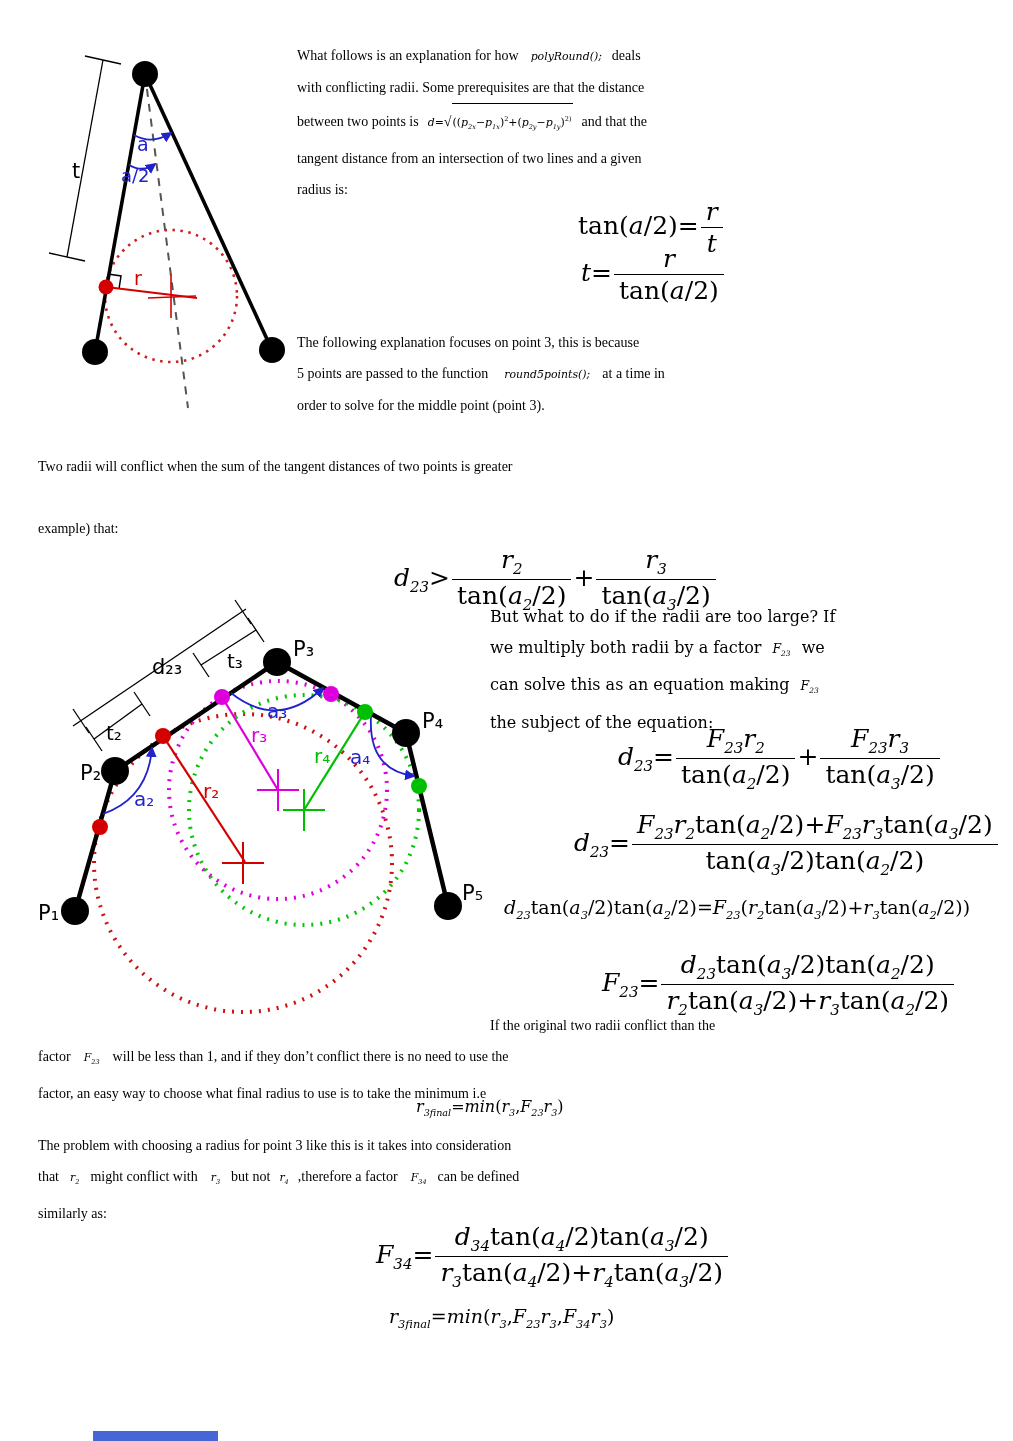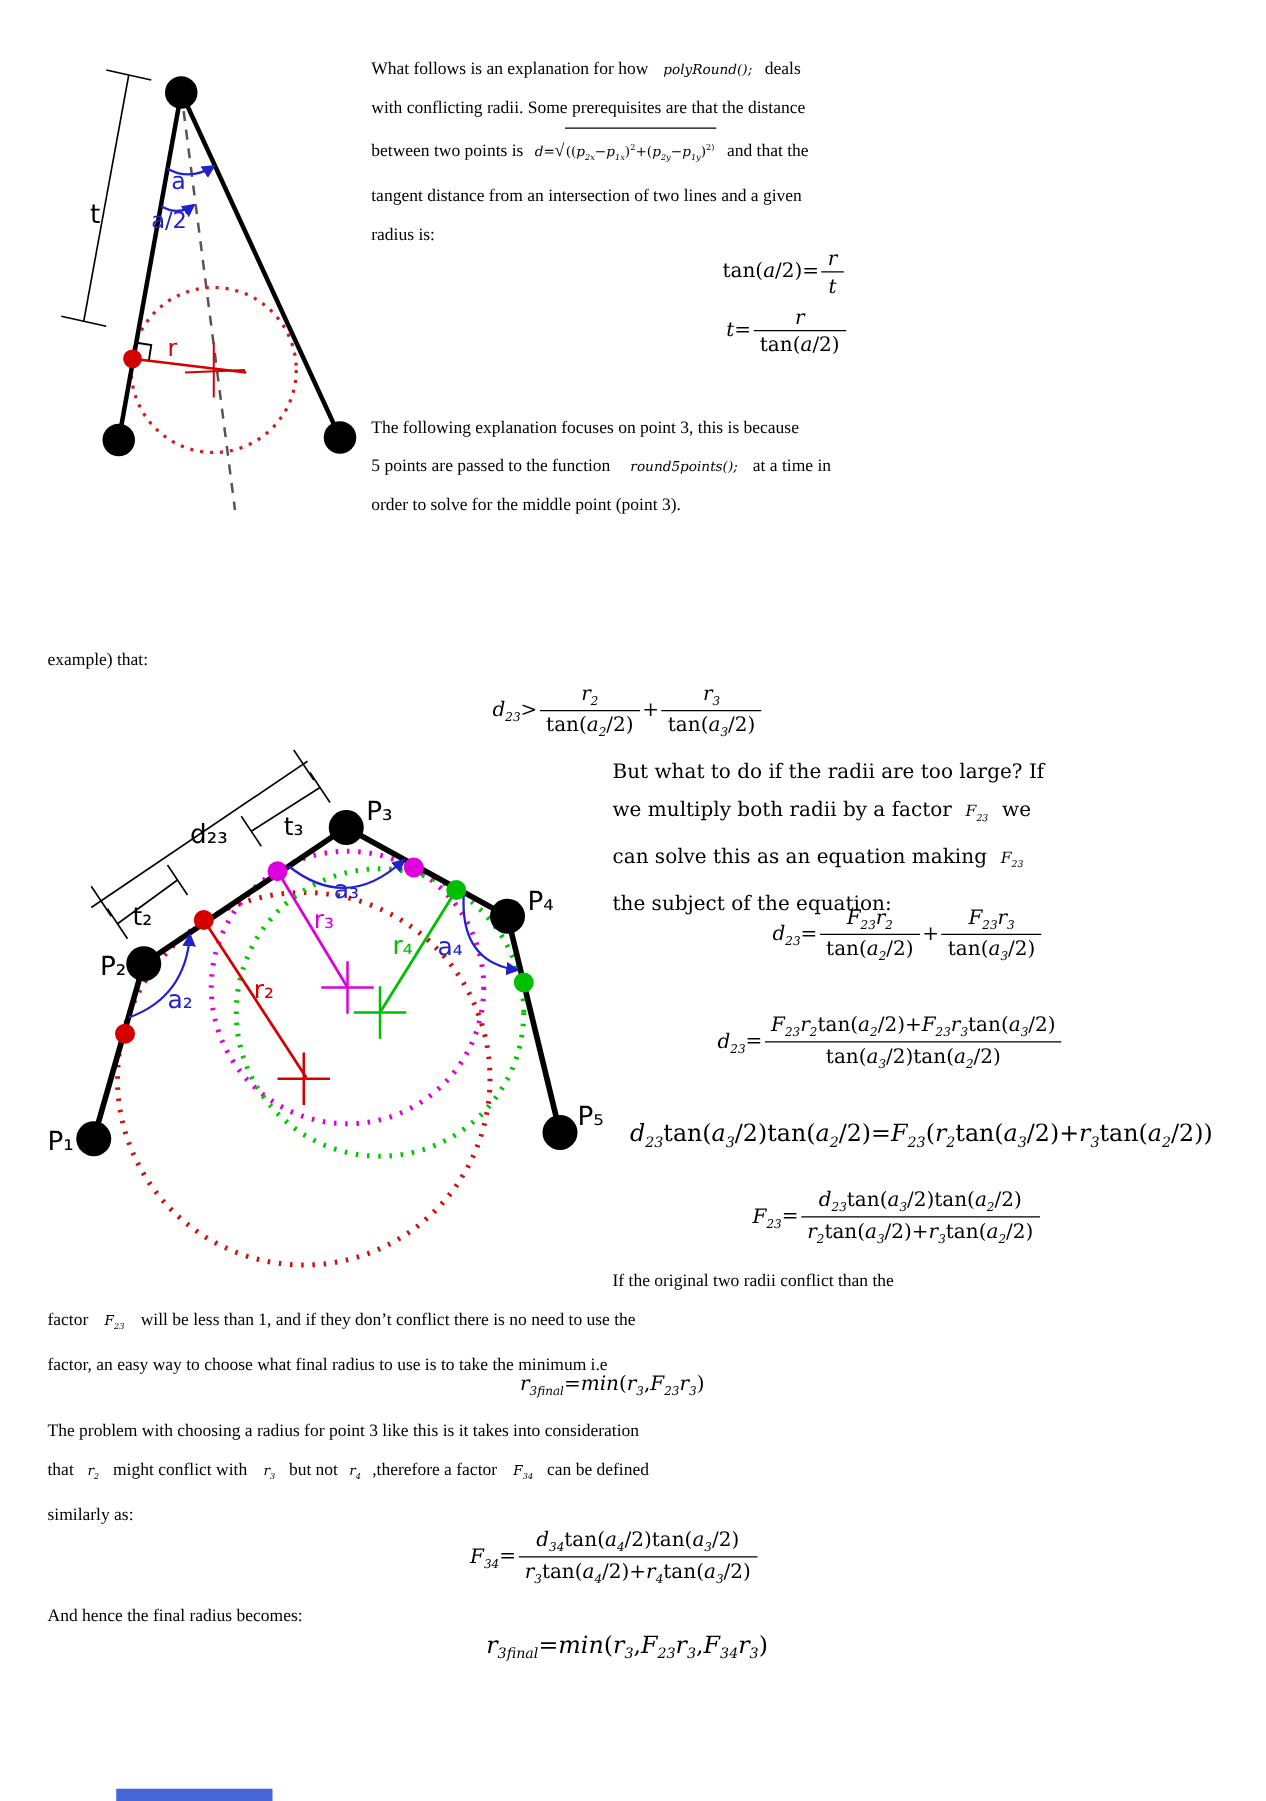--- a/index.html
+++ b/index.html
@@ -2,21 +2,21 @@
 <html><head>
 <meta charset="utf-8">
 <style>
   html,body{margin:0;padding:0;background:#fff;}
   #page{position:relative;width:1013px;height:1441px;background:#fff;overflow:hidden;
         font-family:"Liberation Serif",serif;color:#000;}
   .para{position:absolute;font-size:14px;line-height:31px;white-space:nowrap;}
   .para.dejavu{font-family:"DejaVu Serif",serif;font-size:16px;line-height:31px;}
   .para .m{font-family:"DejaVu Serif",serif;font-style:italic;font-size:0.78em;}
   .para .mu{font-style:normal;}
-  .formula{position:absolute;font-family:"DejaVu Serif",serif;font-size:16px;white-space:nowrap;}
+  .formula{position:absolute;font-family:"DejaVu Serif",serif;font-size:25px;white-space:nowrap;}
   .formula .m{font-style:italic;}
   .formula .mu{font-style:normal;}
   sub{font-size:0.6em;}
   sup{font-size:0.6em;}
   .gap{display:inline-block;height:1px;}
   .frac{display:inline-block;vertical-align:middle;text-align:center;margin:0 2px;}
   .frac .num{display:block;border-bottom:1.4px solid #000;padding:0 5px 1px 5px;}
   .frac .den{display:block;padding:1px 5px 0 5px;}
   .sqrt{display:inline-block;white-space:nowrap;text-align:right;}
   .sqrt .rad{font-style:normal;}
@@ -69,21 +69,21 @@
     <text x="96" y="243" font-size="19" fill="#d40000">r</text>
   </svg>
 
   <div class="para" style="left:297px;top:40px;"><span class="tx">What follows is an explanation for how</span><span class="gap" style="width: 12px;"></span><span class="m">polyRound();</span><span class="gap" style="width: 10px;"></span><span class="tx">deals</span><br><span class="tx">with conflicting radii. Some prerequisites are that the distance</span><br><span class="tx">between two points is</span><span class="gap" style="width: 9px;"></span><span class="m">d</span><span class="m mu">=</span><span class="sqrt"><span class="rad">√</span><span class="sqb"><span class="m mu">((</span><span class="m">p<sub>2x</sub></span><span class="m mu">−</span><span class="m">p<sub>1x</sub></span><span class="m mu">)<sup>2</sup></span><span class="m mu">+(</span><span class="m">p<sub>2y</sub></span><span class="m mu">−</span><span class="m">p<sub>1y</sub></span><span class="m mu">)<sup>2)</sup></span></span></span><span class="gap" style="width: 9px;"></span><span class="tx">and that the</span><br><span class="tx">tangent distance from an intersection of two lines and a given</span><br><span class="tx">radius is:</span></div>
 
   <div class="formula" style="left:578px;top:197px;"><span class="m mu">tan(</span><span class="m">a</span><span class="m mu">/2)=</span><span class="frac"><span class="num"><span class="m">r</span></span><span class="den"><span class="m">t</span></span></span></div>
   <div class="formula" style="left:581px;top:244px;"><span class="m">t</span><span class="m mu">=</span><span class="frac"><span class="num"><span class="m">r</span></span><span class="den"><span class="m mu">tan(</span><span class="m">a</span><span class="m mu">/2)</span></span></span></div>
 
   <div class="para" style="left:297px;top:327px;"><span class="tx">The following explanation focuses on point 3, this is because</span><br><span class="tx">5 points are passed to the function</span><span class="gap" style="width: 16px;"></span><span class="m">round5points();</span><span class="gap" style="width: 12px;"></span><span class="tx">at a time in</span><br><span class="tx">order to solve for the middle point (point 3).</span></div>
 
-  <div class="para" style="left:38px;top:451px;"><br><br><span class="tx">example) that:</span></div>
+  <div class="para" style="left:38px;top:451px;"><span class="tx">Two radii will conflict when the sum of the tangent distances of two points is greater</span><br><br><span class="tx">example) that:</span></div>
 
   <div class="formula" style="left:394px;top:545px;"><span class="m">d<sub>23</sub></span><span class="m mu">&gt;</span><span class="frac"><span class="num"><span class="m">r<sub>2</sub></span></span><span class="den"><span class="m mu">tan(</span><span class="m">a<sub>2</sub></span><span class="m mu">/2)</span></span></span><span class="m mu">+</span><span class="frac"><span class="num"><span class="m">r<sub>3</sub></span></span><span class="den"><span class="m mu">tan(</span><span class="m">a<sub>3</sub></span><span class="m mu">/2)</span></span></span></div>
 
   <div class="para dejavu" style="left:490px;top:601px;"><span class="tx">But what to do if the radii are too large? If</span><br><span class="tx">we multiply both radii by a factor</span><span class="gap" style="width: 11px;"></span><span class="m">F<sub>23</sub></span><span class="gap" style="width: 11px;"></span><span class="tx">we</span><br><span class="tx">can solve this as an equation making</span><span class="gap" style="width: 11px;"></span><span class="m">F<sub>23</sub></span><br><span class="tx">the subject of the equation:</span></div>
 
   <div class="formula" style="left:618px;top:724px;"><span class="m">d<sub>23</sub></span><span class="m mu">=</span><span class="frac"><span class="num"><span class="m">F<sub>23</sub></span><span class="m">r<sub>2</sub></span></span><span class="den"><span class="m mu">tan(</span><span class="m">a<sub>2</sub></span><span class="m mu">/2)</span></span></span><span class="m mu">+</span><span class="frac"><span class="num"><span class="m">F<sub>23</sub></span><span class="m">r<sub>3</sub></span></span><span class="den"><span class="m mu">tan(</span><span class="m">a<sub>3</sub></span><span class="m mu">/2)</span></span></span></div>
   <div class="formula" style="left:574px;top:810px;"><span class="m">d<sub>23</sub></span><span class="m mu">=</span><span class="frac"><span class="num"><span class="m">F<sub>23</sub></span><span class="m">r<sub>2</sub></span><span class="m mu">tan(</span><span class="m">a<sub>2</sub></span><span class="m mu">/2)</span><span class="m mu">+</span><span class="m">F<sub>23</sub></span><span class="m">r<sub>3</sub></span><span class="m mu">tan(</span><span class="m">a<sub>3</sub></span><span class="m mu">/2)</span></span><span class="den"><span class="m mu">tan(</span><span class="m">a<sub>3</sub></span><span class="m mu">/2)</span><span class="m mu">tan(</span><span class="m">a<sub>2</sub></span><span class="m mu">/2)</span></span></span></div>
   <div class="formula" style="left:504px;top:896px;font-size:19px;"><span class="m">d<sub>23</sub></span><span class="m mu">tan(</span><span class="m">a<sub>3</sub></span><span class="m mu">/2)</span><span class="m mu">tan(</span><span class="m">a<sub>2</sub></span><span class="m mu">/2)=</span><span class="m">F<sub>23</sub></span><span class="m mu">(</span><span class="m">r<sub>2</sub></span><span class="m mu">tan(</span><span class="m">a<sub>3</sub></span><span class="m mu">/2)</span><span class="m mu">+</span><span class="m">r<sub>3</sub></span><span class="m mu">tan(</span><span class="m">a<sub>2</sub></span><span class="m mu">/2))</span></div>
   <div class="formula" style="left:602px;top:950px;"><span class="m">F<sub>23</sub></span><span class="m mu">=</span><span class="frac"><span class="num"><span class="m">d<sub>23</sub></span><span class="m mu">tan(</span><span class="m">a<sub>3</sub></span><span class="m mu">/2)</span><span class="m mu">tan(</span><span class="m">a<sub>2</sub></span><span class="m mu">/2)</span></span><span class="den"><span class="m">r<sub>2</sub></span><span class="m mu">tan(</span><span class="m">a<sub>3</sub></span><span class="m mu">/2)</span><span class="m mu">+</span><span class="m">r<sub>3</sub></span><span class="m mu">tan(</span><span class="m">a<sub>2</sub></span><span class="m mu">/2)</span></span></span></div>
 
@@ -168,19 +168,18 @@
   </svg>
 
   <div class="para" style="left:38px;top:1010px;"><span class="gap" style="width: 452px;"></span><span class="tx">If the original two radii conflict than the</span><br><span class="tx">factor</span><span class="gap" style="width: 13px;"></span><span class="m">F<sub>23</sub></span><span class="gap" style="width: 13px;"></span><span class="tx">will be less than 1, and if they don’t conflict there is no need to use the</span><br><span class="tx">factor, an easy way to choose what final radius to use is to take the minimum i.e</span></div>
 
   <div class="formula" style="left:416px;top:1097px;font-size:16px;"><span class="m">r<sub>3final</sub></span><span class="m mu">=</span><span class="m">min</span><span class="m mu">(</span><span class="m">r<sub>3</sub></span><span class="m mu">,</span><span class="m">F<sub>23</sub></span><span class="m">r<sub>3</sub></span><span class="m mu">)</span></div>
 
   <div class="para" style="left:38px;top:1130px;"><span class="tx">The problem with choosing a radius for point 3 like this is it takes into consideration</span><br><span class="tx">that</span><span class="gap" style="width: 11px;"></span><span class="m">r<sub>2</sub></span><span class="gap" style="width: 11px;"></span><span class="tx">might conflict with</span><span class="gap" style="width: 13px;"></span><span class="m">r<sub>3</sub></span><span class="gap" style="width: 11px;"></span><span class="tx">but not</span><span class="gap" style="width: 9px;"></span><span class="m">r<sub>4</sub></span><span class="gap" style="width: 9px;"></span><span class="tx">,therefore a factor</span><span class="gap" style="width: 13px;"></span><span class="m">F<sub>34</sub></span><span class="gap" style="width: 11px;"></span><span class="tx">can be defined</span><br><span class="tx">similarly as:</span></div>
 
   <div class="formula" style="left:376px;top:1222px;"><span class="m">F<sub>34</sub></span><span class="m mu">=</span><span class="frac"><span class="num"><span class="m">d<sub>34</sub></span><span class="m mu">tan(</span><span class="m">a<sub>4</sub></span><span class="m mu">/2)</span><span class="m mu">tan(</span><span class="m">a<sub>3</sub></span><span class="m mu">/2)</span></span><span class="den"><span class="m">r<sub>3</sub></span><span class="m mu">tan(</span><span class="m">a<sub>4</sub></span><span class="m mu">/2)</span><span class="m mu">+</span><span class="m">r<sub>4</sub></span><span class="m mu">tan(</span><span class="m">a<sub>3</sub></span><span class="m mu">/2)</span></span></span></div>
 
-  <div class="para" style="left:38px;top:1278px;"><span class="tx">And hence the final radius becomes:</span></div>
 
   <div class="formula" style="left:389px;top:1305px;font-size:19px;"><span class="m">r<sub>3final</sub></span><span class="m mu">=</span><span class="m">min</span><span class="m mu">(</span><span class="m">r<sub>3</sub></span><span class="m mu">,</span><span class="m">F<sub>23</sub></span><span class="m">r<sub>3</sub></span><span class="m mu">,</span><span class="m">F<sub>34</sub></span><span class="m">r<sub>3</sub></span><span class="m mu">)</span></div>
 
   <div class="bluebar" style="background: rgb(70, 102, 216);"></div>
 
 </div>
 
 </body></html>

